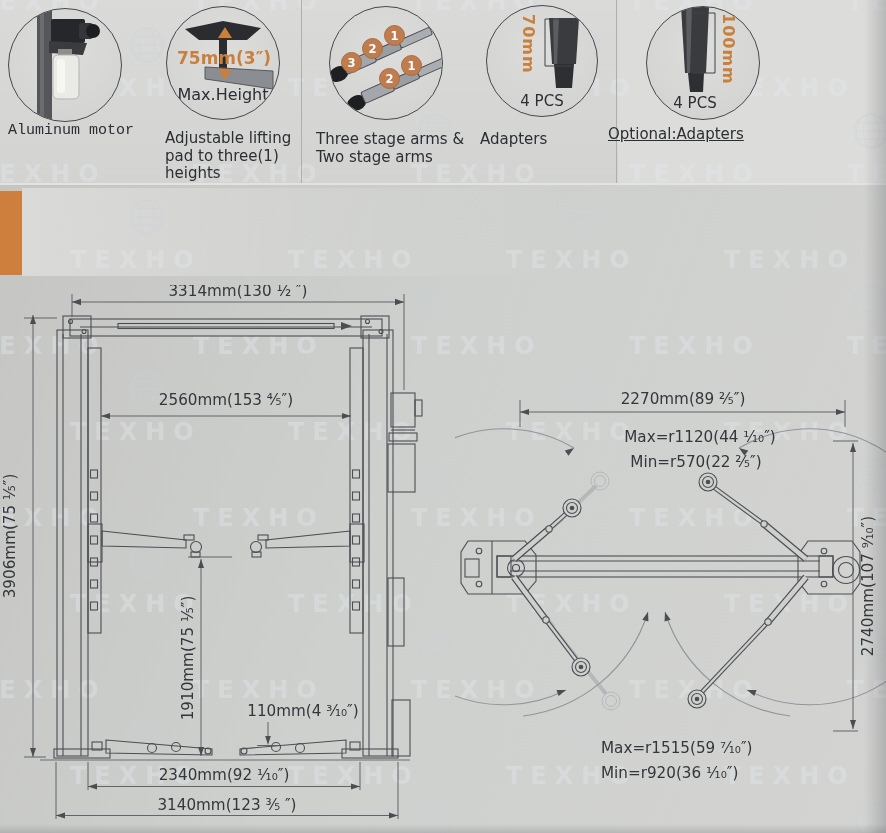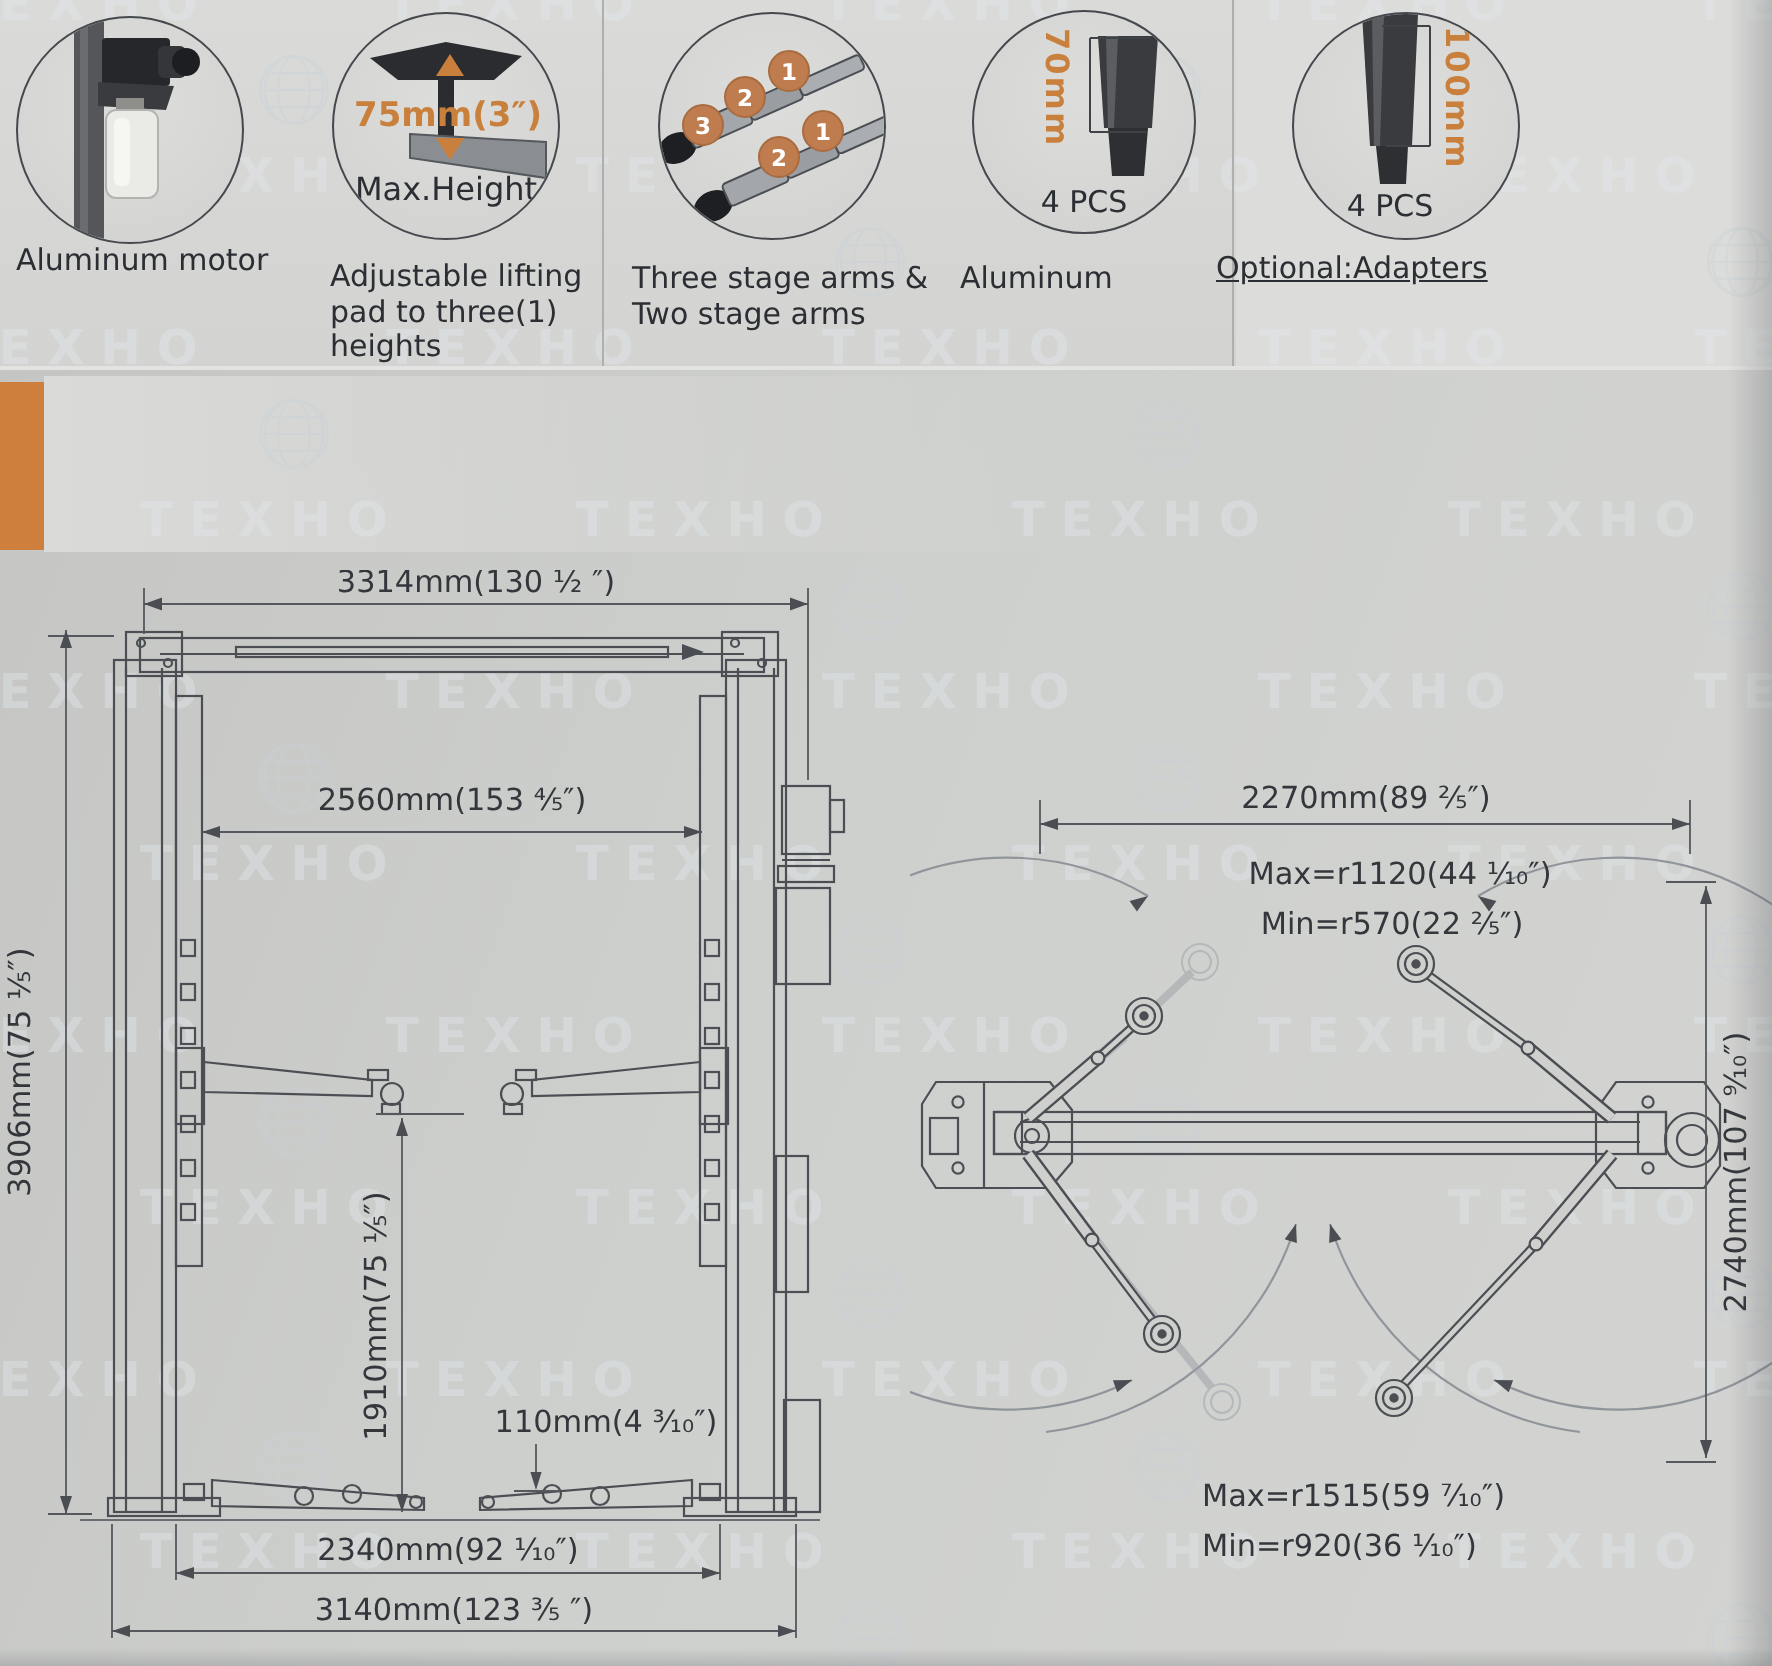--- a/index.html
+++ b/index.html
@@ -272,21 +272,21 @@
         <rect x="31" y="0" width="4" height="112" fill="#6a6c70"></rect>
         <rect x="42" y="10" width="34" height="24" rx="2" fill="#26272b"></rect>
         <rect x="70" y="14" width="14" height="16" rx="3" fill="#35363a"></rect>
         <circle cx="84" cy="22" r="7" fill="#1d1e22"></circle>
         <polygon points="40,32 78,34 74,46 40,44" fill="#3a3b3f"></polygon>
         <rect x="49" y="40" width="14" height="8" fill="#8e8e8a"></rect>
         <rect x="44" y="46" width="26" height="44" rx="5" fill="#eaeae6" stroke="#b3b3af" stroke-width="1"></rect>
         <rect x="48" y="50" width="8" height="34" rx="3" fill="#f6f6f2"></rect>
       </svg>
     </div>
-    <div class="feature-label" style="left:8px;top:122px;width:145px;">Aluminum motor</div>
+    <div class="feature-label" style="left:8px;top:122px;width:145px;font-family:Liberation Mono, monospace;">Aluminum motor</div>
 
     <div class="circle" style="left:166px;top:6px;width:112px;height:112px;">
       <svg width="112" height="112" viewBox="0 0 112 112">
         <polygon points="18,22 56,14 94,21 80,33 32,33" fill="#2b2c30"></polygon>
         <rect x="52" y="30" width="8" height="32" fill="#2b2c30"></rect>
         <polygon points="38,60 106,64 106,82 52,74 38,72" fill="#8a8d92" stroke="#55585d" stroke-width="1"></polygon>
         <polygon points="58,20 51,31 65,31" fill="#c9803d"></polygon>
         <polygon points="58,73 51,62 65,62" fill="#c9803d"></polygon>
       </svg>
       <span class="measure-h" style="top:41px;">75mm(3″)</span>
@@ -320,21 +320,21 @@
     <div class="circle" style="left:486px;top:5px;width:110px;height:110px;">
       <svg width="110" height="110" viewBox="0 0 110 110">
         <polygon points="62,12 92,12 89,58 65,58" fill="#3a3b3f"></polygon>
         <polygon points="66,12 72,12 70,58 67,58" fill="#5b5d61"></polygon>
         <polygon points="67,58 87,58 85,82 69,82" fill="#2e2f33"></polygon>
         <path d="M58 13 V60 M58 13 H88 M58 60 H86" stroke="#3f4247" fill="none" stroke-width="1"></path>
       </svg>
       <span class="vmeasure" style="left:32px;top:8px;">70mm</span>
       <span class="count" style="top:86px;width:110px;">4 PCS</span>
     </div>
-    <div class="feature-label" style="left:480px;top:131px;width:110px;">Aluminum</div>
+    <div class="feature-label" style="left:480px;top:131px;width:110px;">Adapters</div>
 
     <div class="circle" style="left:646px;top:6px;width:112px;height:112px;">
       <svg width="112" height="112" viewBox="0 0 112 112">
         <polygon points="34,0 62,0 59,66 38,66" fill="#3a3b3f"></polygon>
         <polygon points="39,0 45,0 43,66 40,66" fill="#5b5d61"></polygon>
         <polygon points="41,66 57,66 56,85 43,85" fill="#2e2f33"></polygon>
         <path d="M68 6 V66 M44 6 H68 M46 66 H68" stroke="#3f4247" fill="none" stroke-width="1"></path>
       </svg>
       <span class="vmeasure" style="left:72px;top:6px;">100mm</span>
       <span class="count" style="top:87px;transform:translateX(-8px);">4 PCS</span>

